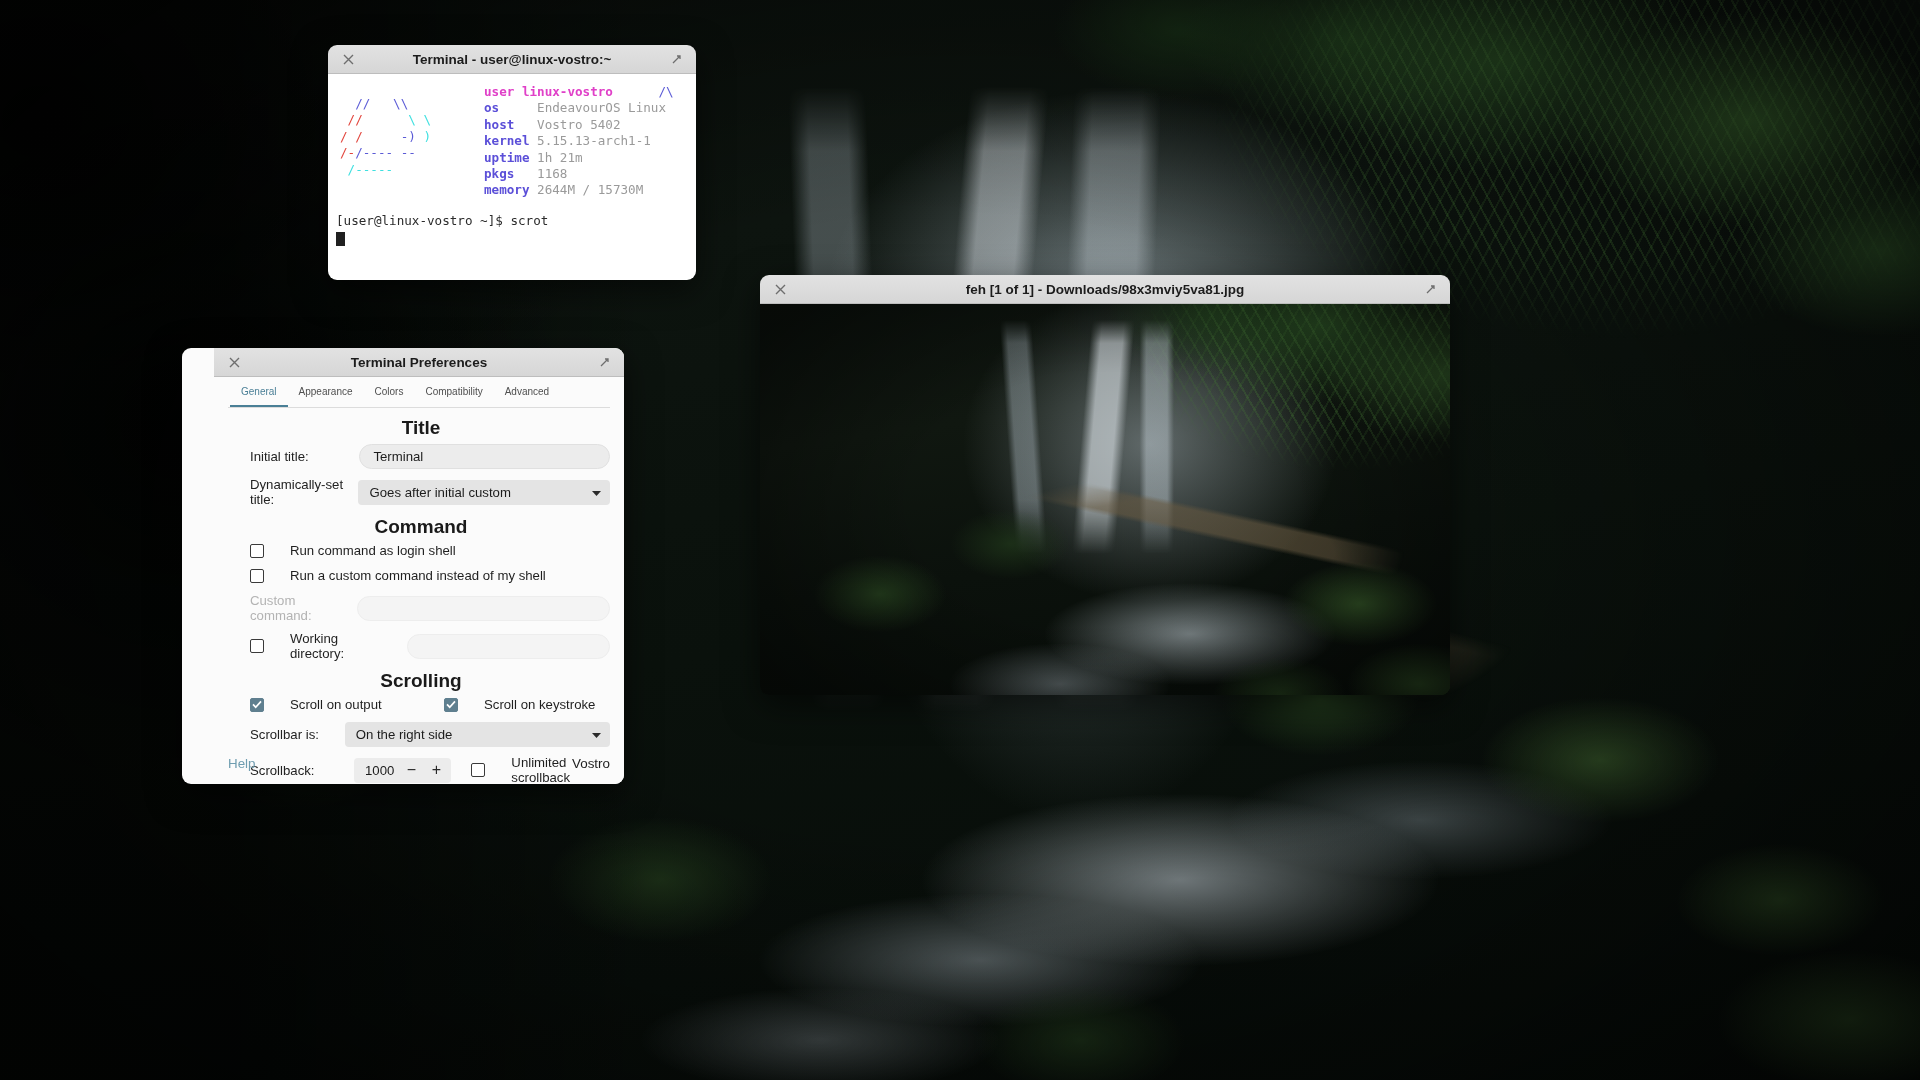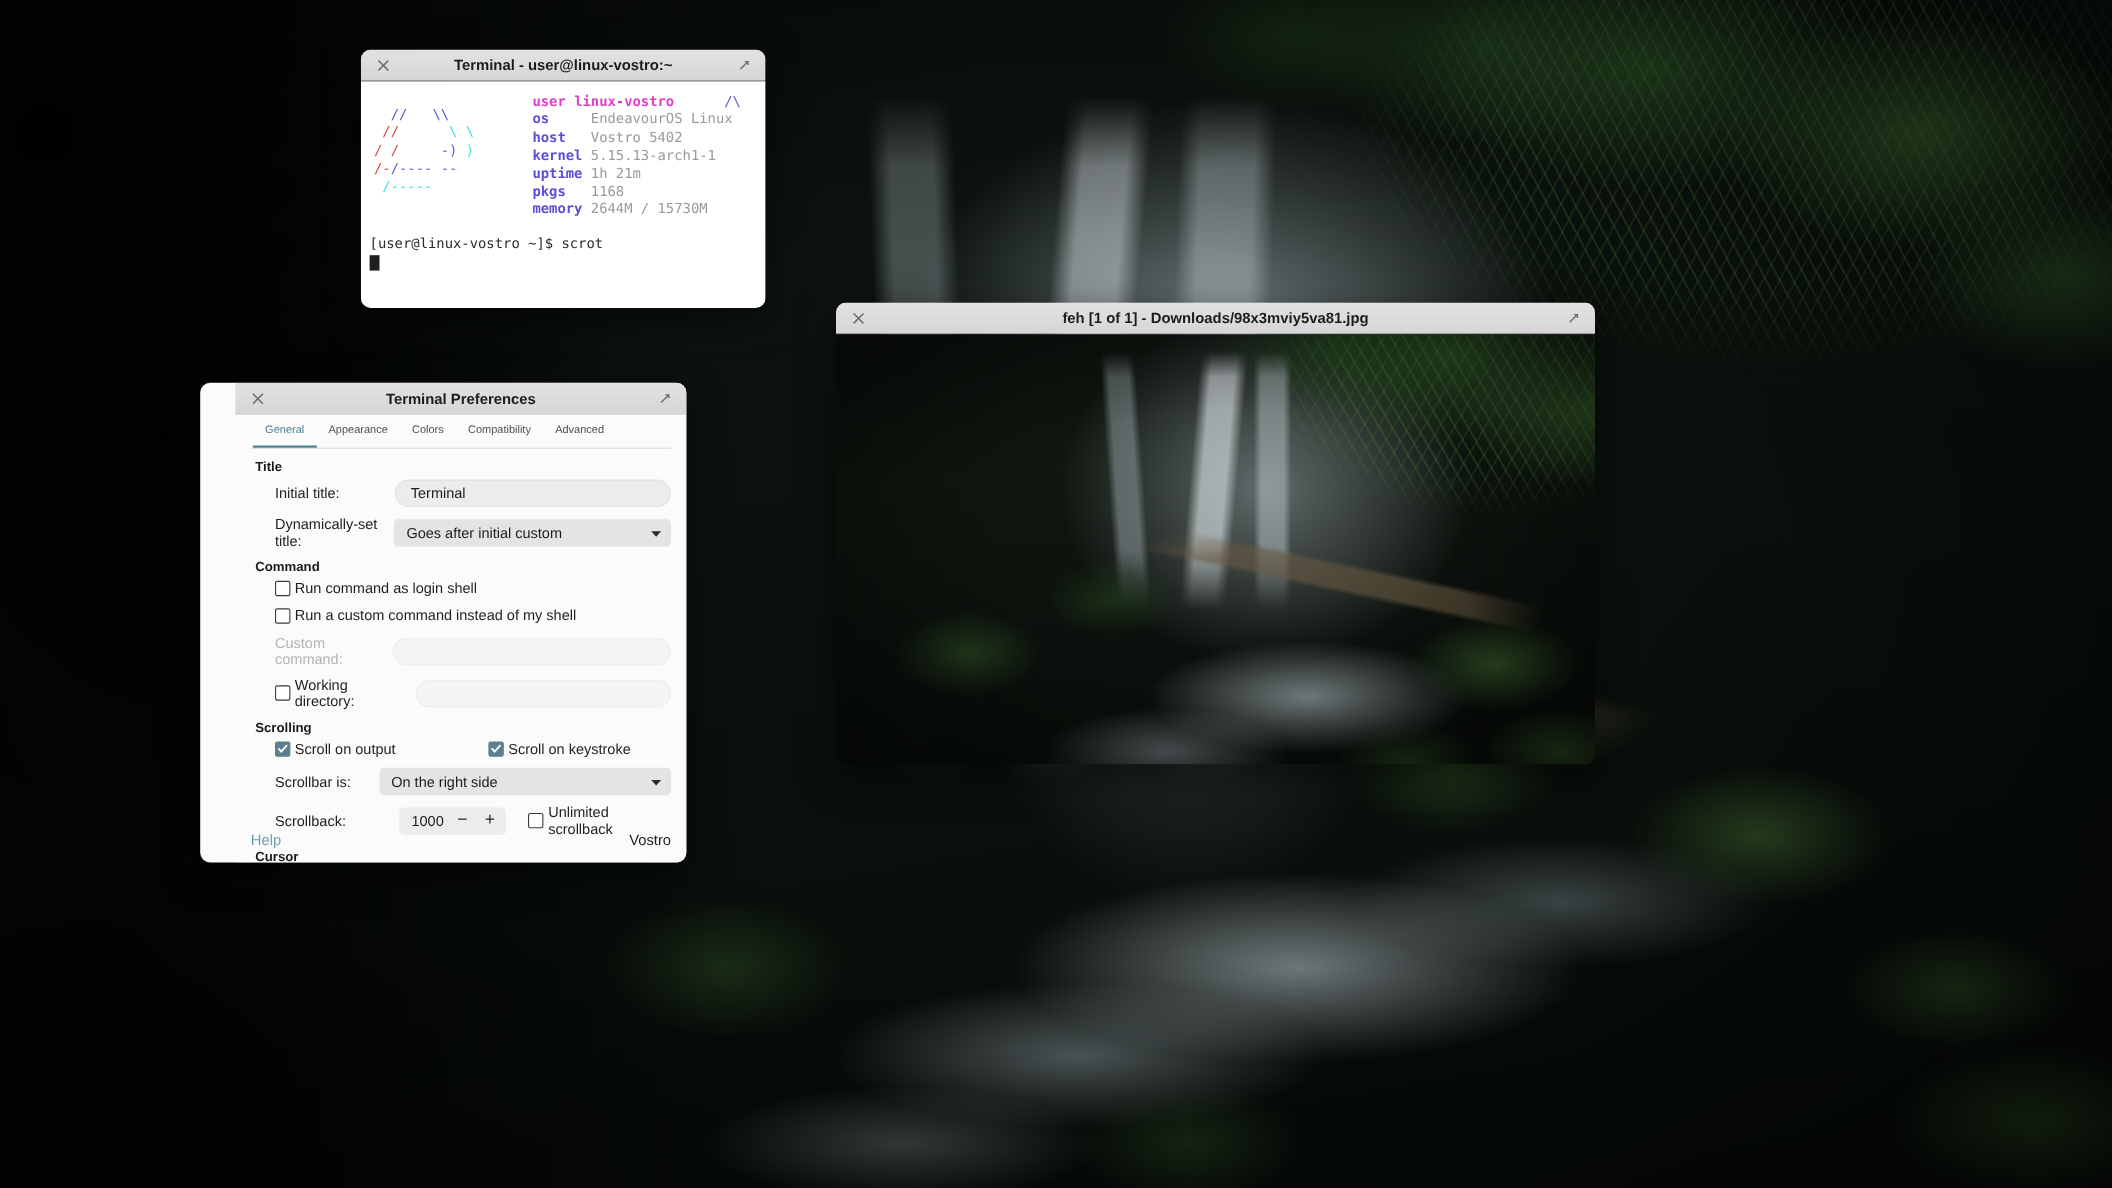--- a/index.html
+++ b/index.html
@@ -176,38 +176,38 @@
   }
   #prefs-body { padding:0 14px; background:#fbfbfb; height:407px; position:relative; font-size:13.2px; color:#1f1f1f; }
 
   .tabs { display:flex; gap:0; border-bottom:1px solid #dcdcdc; padding:0 2px; }
   .tab {
     padding:9px 11px 8px 11px; font-size:10px; color:#4f4f4f; cursor:pointer;
     border-bottom:2px solid transparent; white-space:nowrap;
   }
   .tab.active { color:#4a7f96; border-bottom-color:#4a7f96; }
 
-  .sec-head { font-weight:bold; font-size:12px; color:#1a1a1a; margin:9px 0 5px 4px; }
+  .sec-head { font-weight:bold; font-size:19px; color:#1a1a1a; margin:9px 0 5px 4px;text-align:center; }
   .row { display:flex; align-items:center; margin-bottom:8px; }
   .row .lbl { width:140px; padding-left:22px; font-size:13.2px; color:#222; }
   .row .lbl.dim { color:#b3b3b3; }
 
   .txtfield {
     height:25px; border-radius:13px; background:#ececec; border:1px solid #e0e0e0;
     display:flex; align-items:center; padding:0 13px; font-size:13.2px; color:#1c1c1c;
   }
   .txtfield.empty { background:#f4f4f4; border-color:#ededed; }
 
   .combo {
     height:25px; border-radius:4px; background:#e4e4e4; display:flex; align-items:center;
     padding:0 8px 0 11px; font-size:13.2px; color:#1c1c1c; position:relative; cursor:pointer;
   }
   .combo .caret { margin-left:auto; }
 
-  .chk-row { display:flex; align-items:center; gap:4px; padding-left:22px; margin-bottom:10px; cursor:pointer; }
+  .chk-row { display:flex; align-items:center; gap:26px; padding-left:22px; margin-bottom:10px; cursor:pointer; }
   .chk {
     width:14px; height:14px; border:1.6px solid #3a3a3a; border-radius:2px; background:#fff;
     flex:none; display:flex; align-items:center; justify-content:center;
   }
   .chk.on { background:#5f7f8f; border-color:#5f7f8f; }
   .chk.on svg { display:block; }
   .chk svg { display:none; }
   .chk-row .ctext { font-size:13.2px; color:#1f1f1f; }
 
   .spin {

